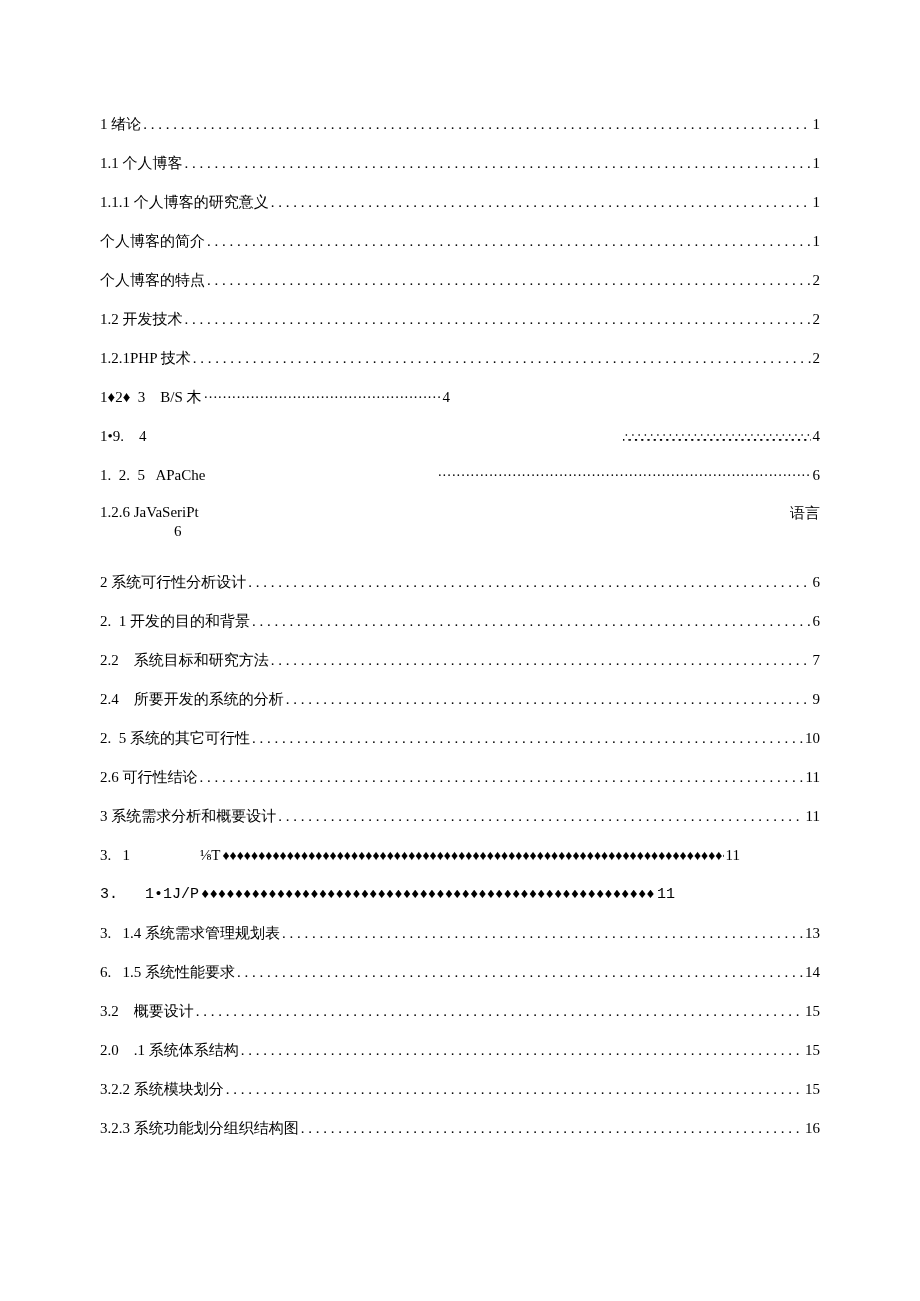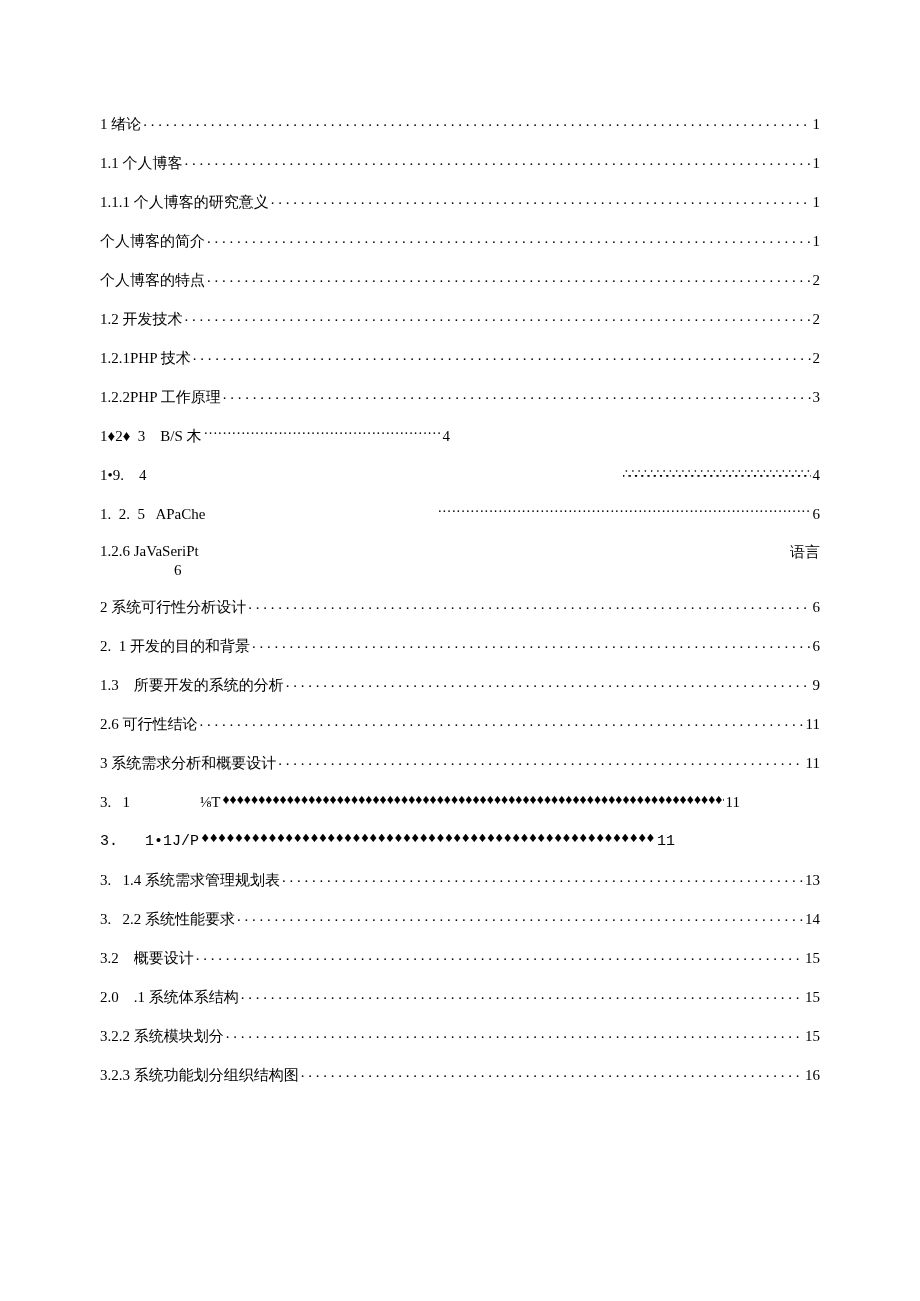--- a/index.html
+++ b/index.html
@@ -11,21 +11,21 @@
     font-size: 15px;
   }
   .page {
     width: 920px;
     min-height: 1301px;
     padding: 114px 100px 60px 100px;
     box-sizing: border-box;
   }
   .toc-line {
     display: flex;
-    align-items: center;
+    align-items: flex-end;
     margin-bottom: 18px;
     line-height: 1.4;
     white-space: nowrap;
   }
   .toc-label {
     flex: 0 0 auto;
     white-space: pre;
   }
   .toc-fill {
     flex: 1 1 auto;
@@ -71,21 +71,21 @@
     font-size: 14px;
   }
   .toc-fill.indent-leader::before {
     left: 230px;
   }
   .toc-page {
     flex: 0 0 auto;
     white-space: pre;
   }
   .two-row {
-    margin-bottom: 18px;
+    margin-bottom: 32px;
   }
   .two-row .row1 {
     display: flex;
     justify-content: space-between;
   }
   .special-126-second {
     margin-left: 74px;
     margin-bottom: 18px;
   }
 </style>
@@ -122,25 +122,20 @@
       <div class="toc-line">
         <span class="toc-label">1.2 开发技术</span>
         <span class="toc-fill dots"></span>
         <span class="toc-page">2</span>
       </div>
       <div class="toc-line">
         <span class="toc-label">1.2.1PHP 技术</span>
         <span class="toc-fill dots"></span>
         <span class="toc-page">2</span>
       </div>
-      <div class="toc-line">
-        <span class="toc-label">1.2.2PHP 工作原理</span>
-        <span class="toc-fill dots"></span>
-        <span class="toc-page">3</span>
-      </div>
       <div class="toc-line" style="max-width: 350px;">
         <span class="toc-label">1♦2♦  3    B/S 木</span>
         <span class="toc-fill cdots"></span>
         <span class="toc-page">4</span>
       </div>
       <div class="toc-line">
         <span class="toc-label">1•9.    4</span>
         <span class="toc-fill therefore"></span>
         <span class="toc-page">4</span>
       </div>
@@ -160,23 +155,33 @@
         <span class="toc-label">2 系统可行性分析设计</span>
         <span class="toc-fill dots"></span>
         <span class="toc-page">6</span>
       </div>
       <div class="toc-line">
         <span class="toc-label">2.  1 开发的目的和背景</span>
         <span class="toc-fill dots"></span>
         <span class="toc-page">6</span>
       </div>
       <div class="toc-line">
-        <span class="toc-label">1.3    所要开发的系统的分析</span>
+        <span class="toc-label">2.2    系统目标和研究方法</span>
+        <span class="toc-fill dots"></span>
+        <span class="toc-page">7</span>
+      </div>
+      <div class="toc-line">
+        <span class="toc-label">2.4    所要开发的系统的分析</span>
         <span class="toc-fill dots"></span>
         <span class="toc-page">9</span>
+      </div>
+      <div class="toc-line">
+        <span class="toc-label">2.  5 系统的其它可行性</span>
+        <span class="toc-fill dots"></span>
+        <span class="toc-page">10</span>
       </div>
       <div class="toc-line">
         <span class="toc-label">2.6 可行性结论</span>
         <span class="toc-fill dots"></span>
         <span class="toc-page">11</span>
       </div>
       <div class="toc-line">
         <span class="toc-label">3 系统需求分析和概要设计</span>
         <span class="toc-fill dots"></span>
         <span class="toc-page">11</span>
@@ -191,21 +196,21 @@
         <span class="toc-label">3.   1•1J/P</span>
         <span class="toc-fill diamonds"></span>
         <span class="toc-page">11</span>
       </div>
       <div class="toc-line">
         <span class="toc-label">3.   1.4 系统需求管理规划表</span>
         <span class="toc-fill dots"></span>
         <span class="toc-page">13</span>
       </div>
       <div class="toc-line">
-        <span class="toc-label">3.   2.2 系统性能要求</span>
+        <span class="toc-label">6.   1.5 系统性能要求</span>
         <span class="toc-fill dots"></span>
         <span class="toc-page">14</span>
       </div>
       <div class="toc-line">
         <span class="toc-label">3.2    概要设计</span>
         <span class="toc-fill dots"></span>
         <span class="toc-page">15</span>
       </div>
       <div class="toc-line">
         <span class="toc-label">2.0    .1 系统体系结构</span>

